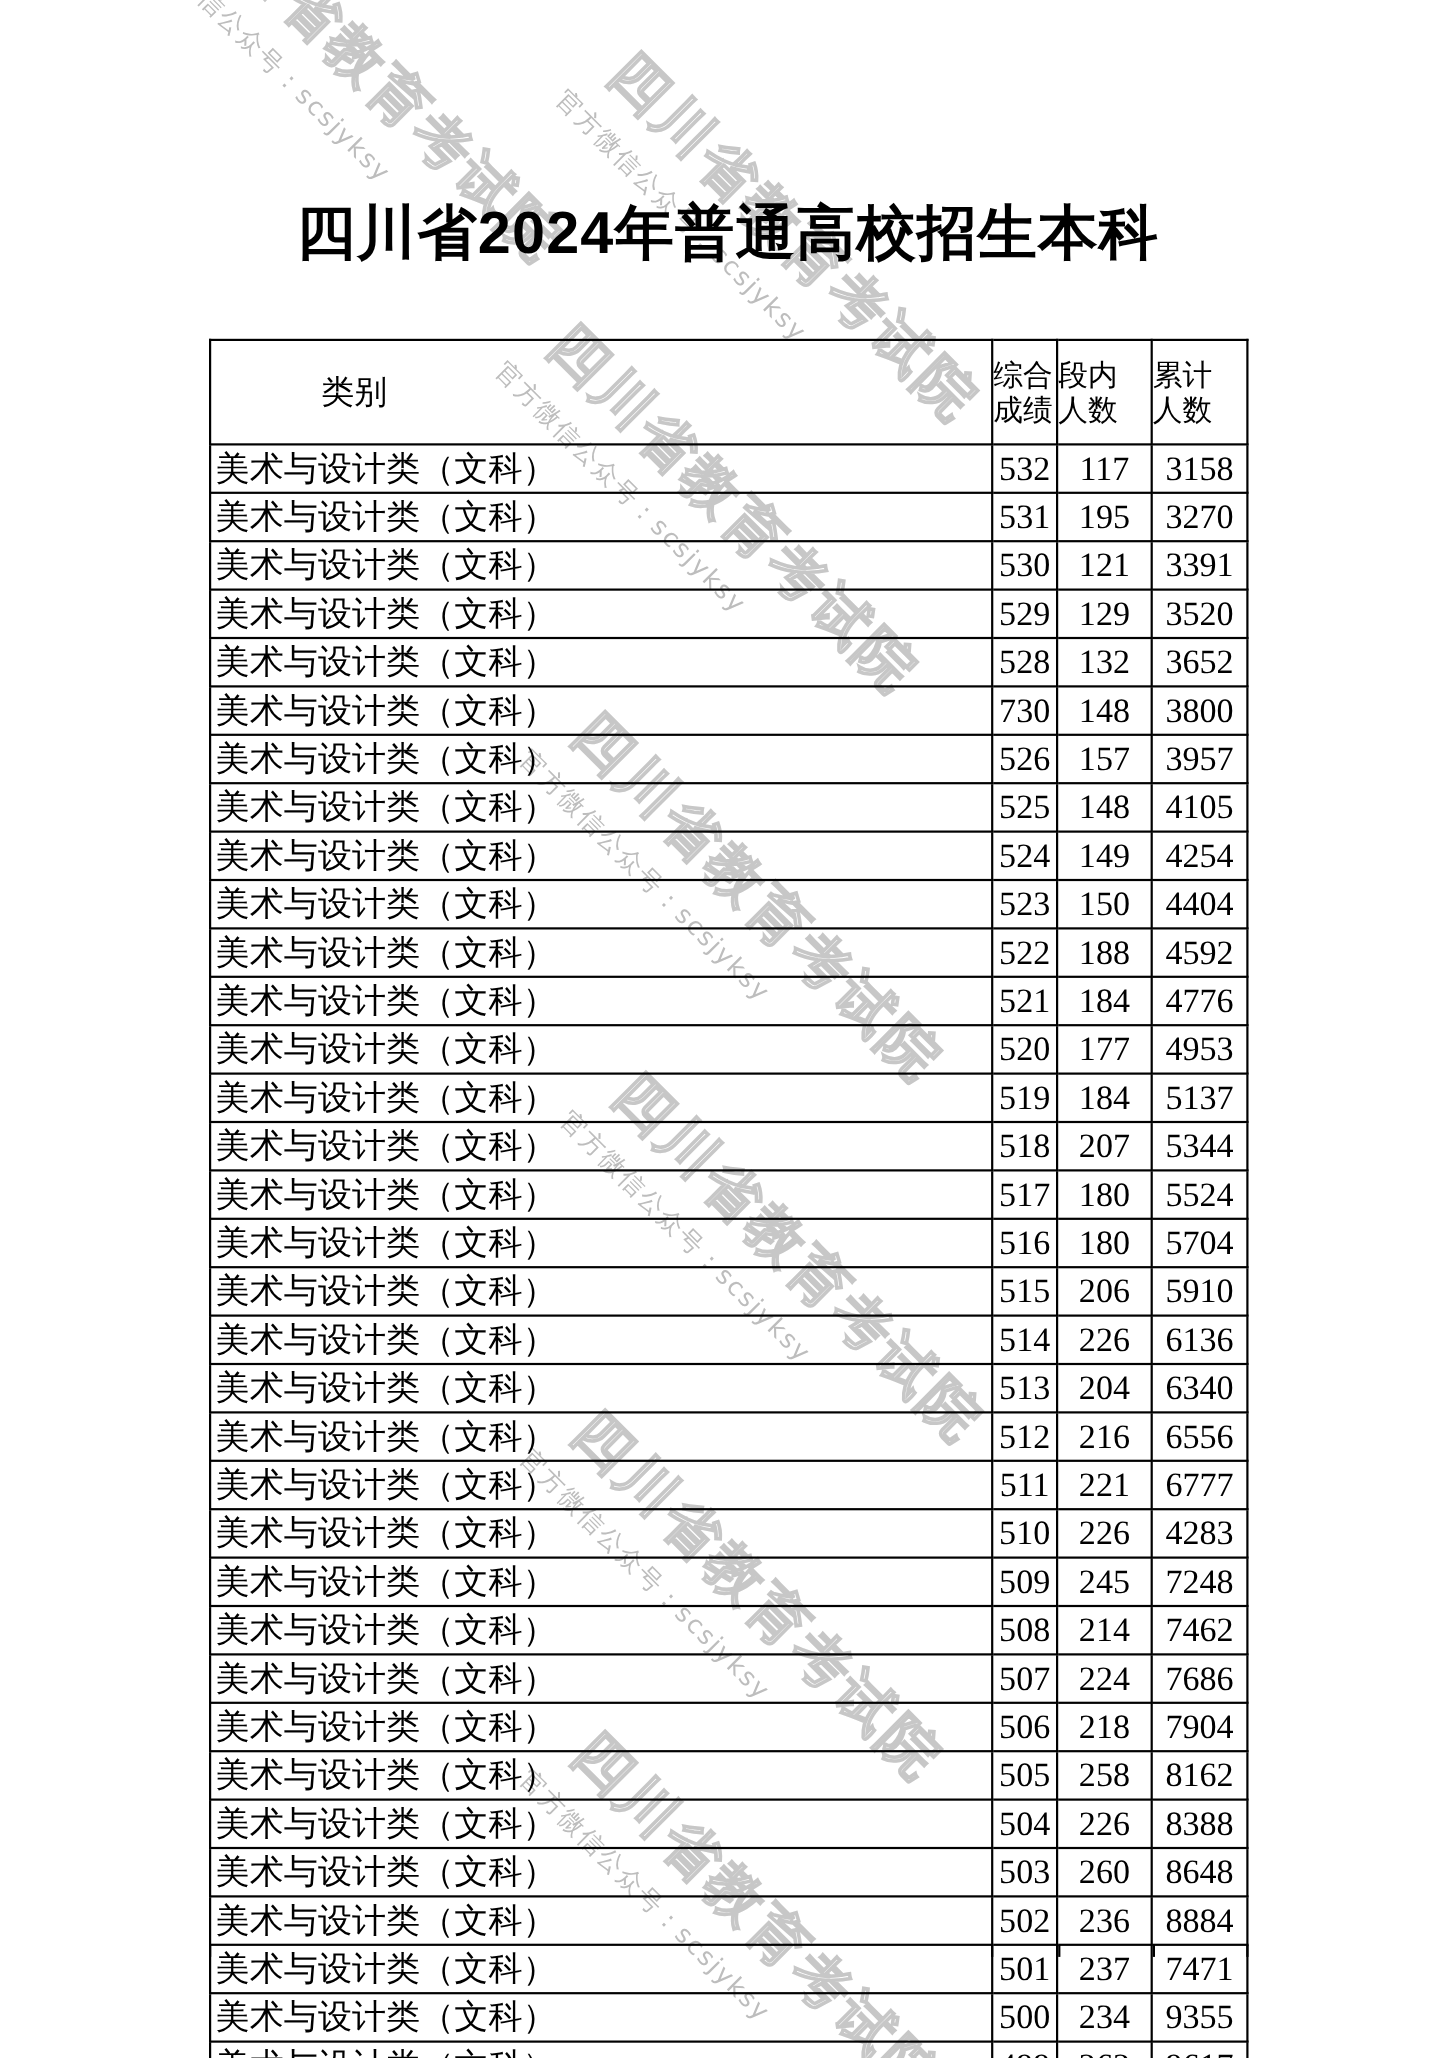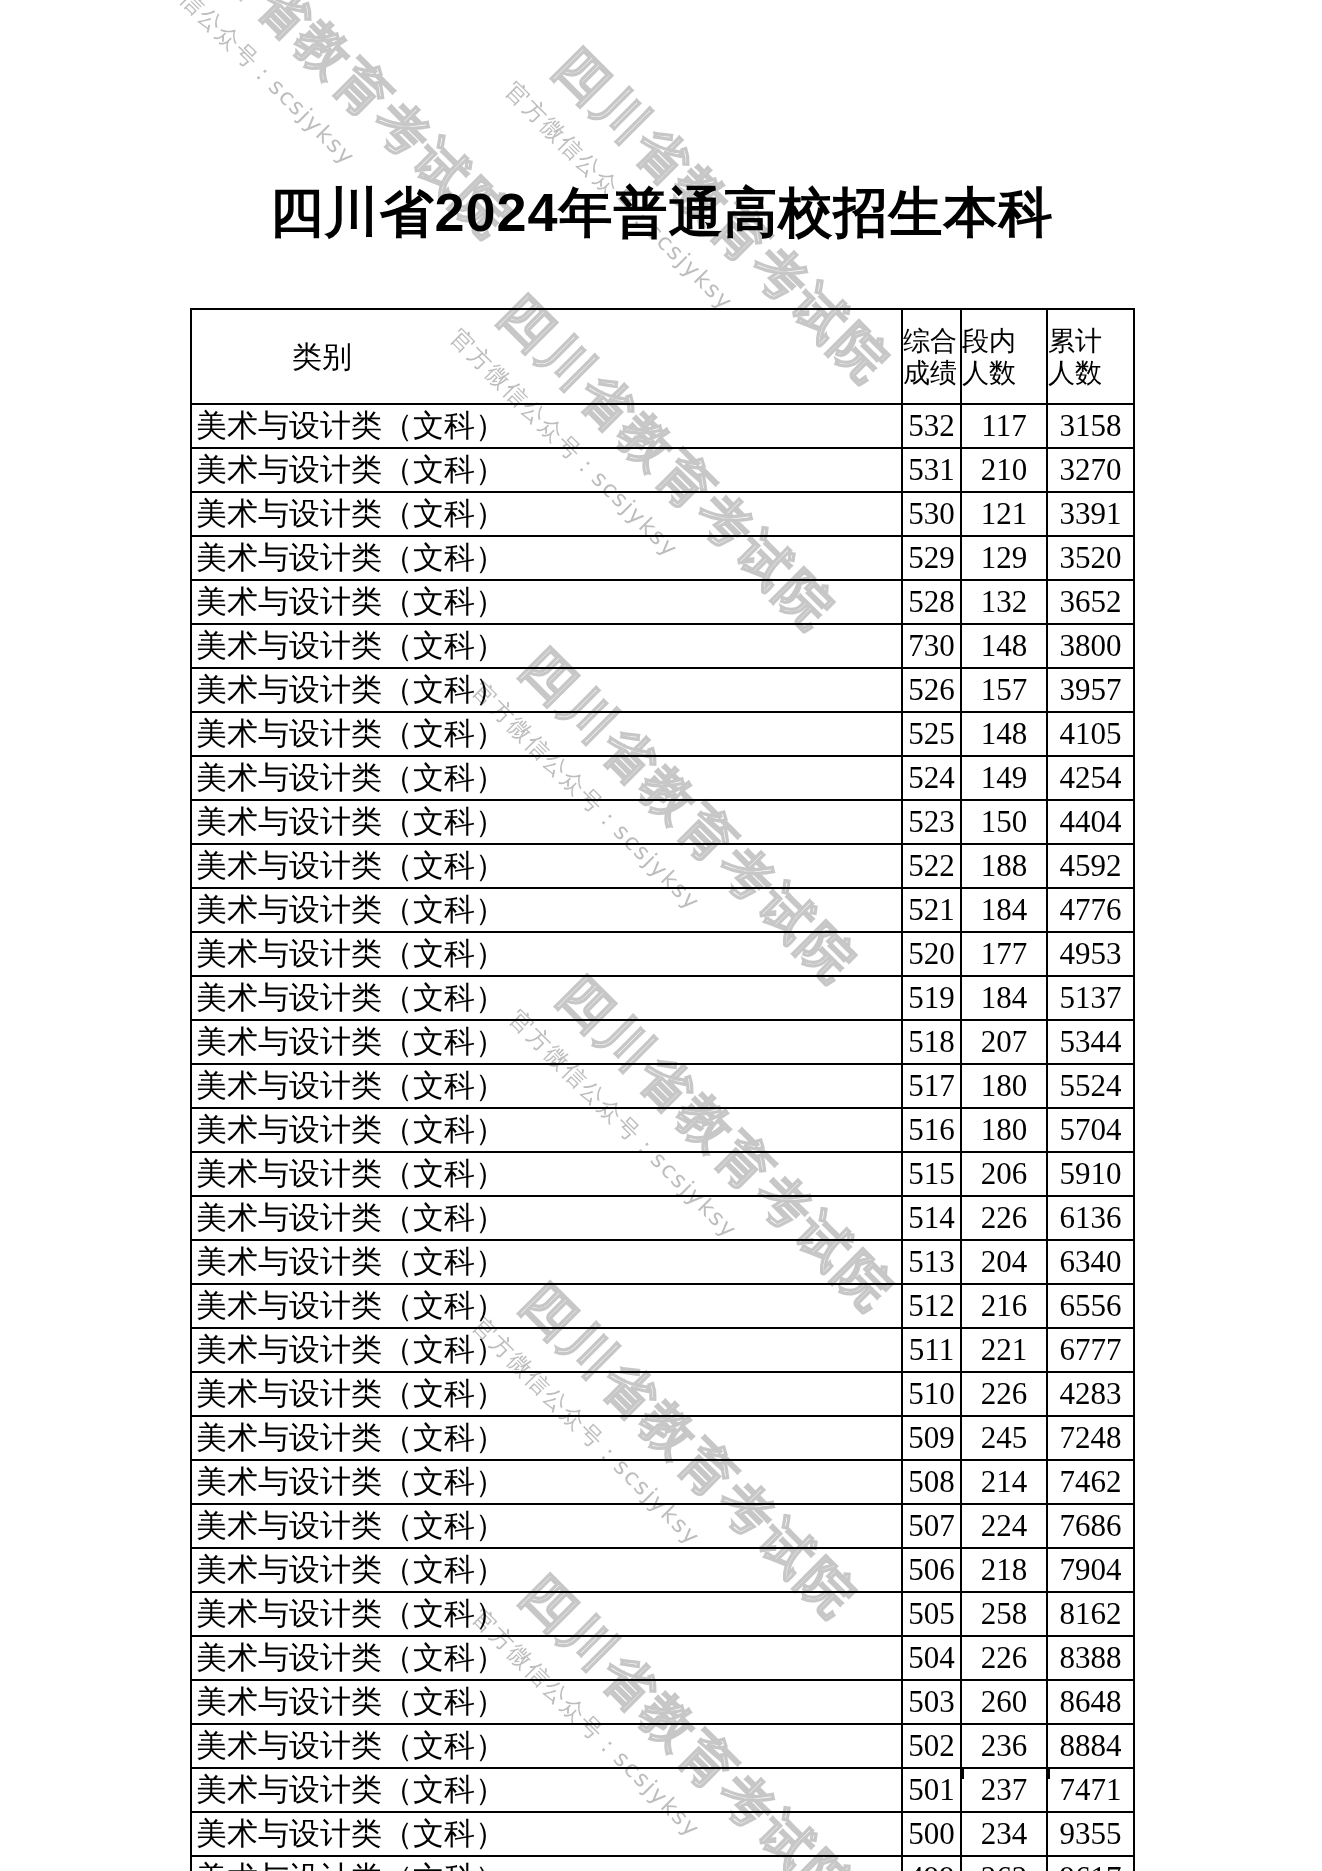--- a/index.html
+++ b/index.html
@@ -160,21 +160,21 @@
     <tbody>
         <tr>
           <td class="cat-cell">美术与设计类（文科）</td>
           <td class="num-cell">532</td>
           <td class="num-cell">117</td>
           <td class="num-cell">3158</td>
         </tr>
         <tr>
           <td class="cat-cell">美术与设计类（文科）</td>
           <td class="num-cell">531</td>
-          <td class="num-cell">210</td>
+          <td class="num-cell">195</td>
           <td class="num-cell">3270</td>
         </tr>
         <tr>
           <td class="cat-cell">美术与设计类（文科）</td>
           <td class="num-cell">530</td>
           <td class="num-cell">121</td>
           <td class="num-cell">3391</td>
         </tr>
         <tr>
           <td class="cat-cell">美术与设计类（文科）</td>

